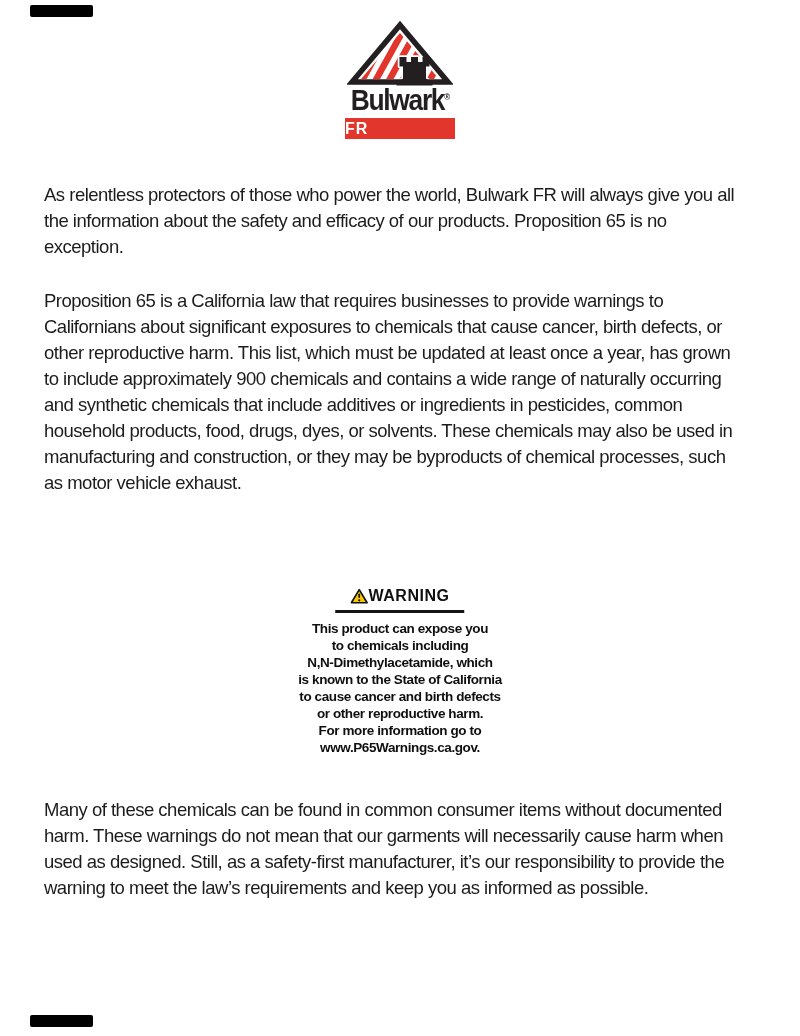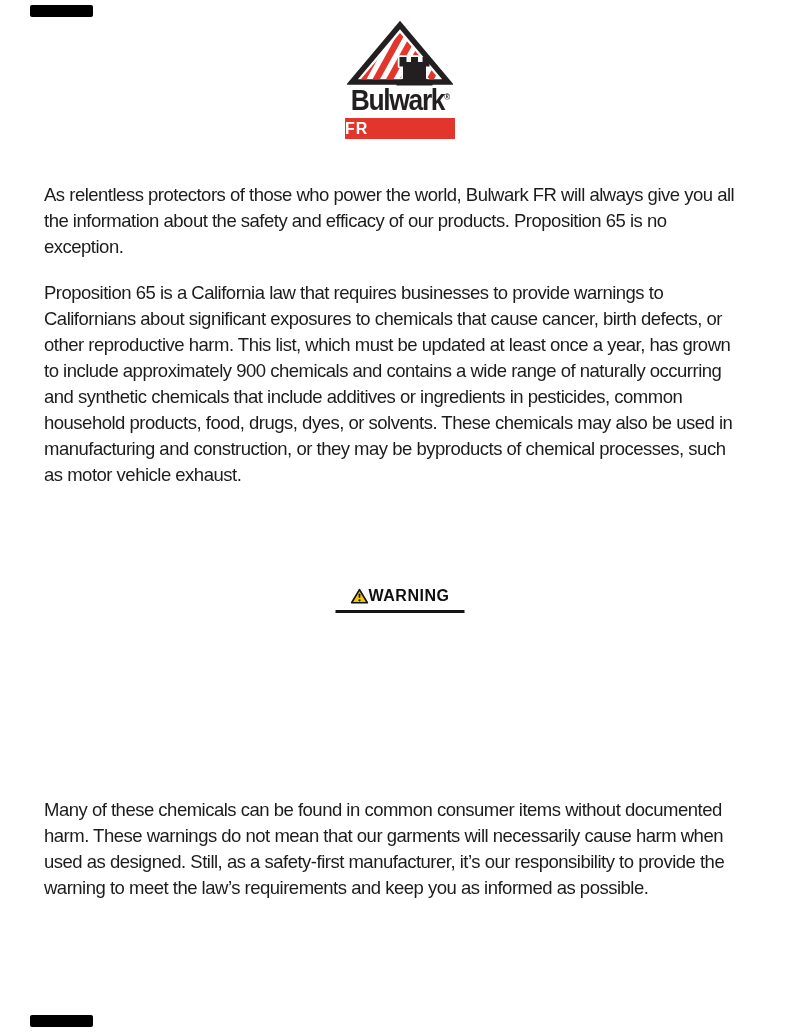--- a/index.html
+++ b/index.html
@@ -18,21 +18,21 @@
             letter-spacing:-1.5px;transform:scaleX(.88);transform-origin:center;
             white-space:nowrap;line-height:24px;}
   .reg{display:inline-block;font-size:9px;letter-spacing:0;vertical-align:top;position:relative;top:-3px;}
   .frbox{margin:4px auto 0;width:110px;height:21px;background:#e2352c;color:#ffffff;
          font-weight:700;font-size:16px;line-height:21px;letter-spacing:1px;text-align:left;}
 
   
   .para{position:absolute;left:38px;font-size:18.5px;line-height:26px;letter-spacing:-0.5px;
         white-space:pre;color:#1c1c1c;margin-left:6px;}
   #p1{top:182px;}
-  #p2{top:280px;}
+  #p2{top:288px;}
   #p3{top:515px;left:40px;}
   #p4{top:797px;}
 
   
   .warnlabel{position:absolute;top:588px;left:50%;transform:translateX(-50%);
              text-align:center;color:#0f0f0f;}
   .warnhead{display:flex;align-items:center;justify-content:center;gap:0;
             font-size:16px;font-weight:700;letter-spacing:.5px;line-height:16px;}
   .warnhead svg{width:18px;height:16px;display:block;}
   .warnline{width:129px;height:3px;background:#141414;margin:6px auto 0;}
@@ -90,20 +90,28 @@
   <div class="warnlabel">
     <div class="warnhead">
       <svg viewBox="0 0 24 21" aria-hidden="true">
         <path d="M12 2 L22.5 19.5 L1.5 19.5 Z" fill="#f6c700" stroke="#111111" stroke-width="2.2" stroke-linejoin="round"></path>
         <rect x="10.9" y="7" width="2.2" height="6.2" rx="1.1" fill="#111111"></rect>
         <circle cx="12" cy="16.2" r="1.5" fill="#111111"></circle>
       </svg>
       <span>WARNING</span>
     </div>
     <div class="warnline"></div>
+    <div class="warnbody">This product can expose you
+to chemicals including
+N,N-Dimethylacetamide, which
+is known to the State of California
+to cause cancer and birth defects
+or other reproductive harm.
+For more information go to
+www.P65Warnings.ca.gov.</div>
   </div>
 
   <div class="para" id="p4">Many of these chemicals can be found in common consumer items without documented
 harm. These warnings do not mean that our garments will necessarily cause harm when
 used as designed. Still, as a safety-first manufacturer, it’s our responsibility to provide the
 warning to meet the law’s requirements and keep you as informed as possible.</div>
 
   <div class="redaction bottom"></div>
 
 </div>

